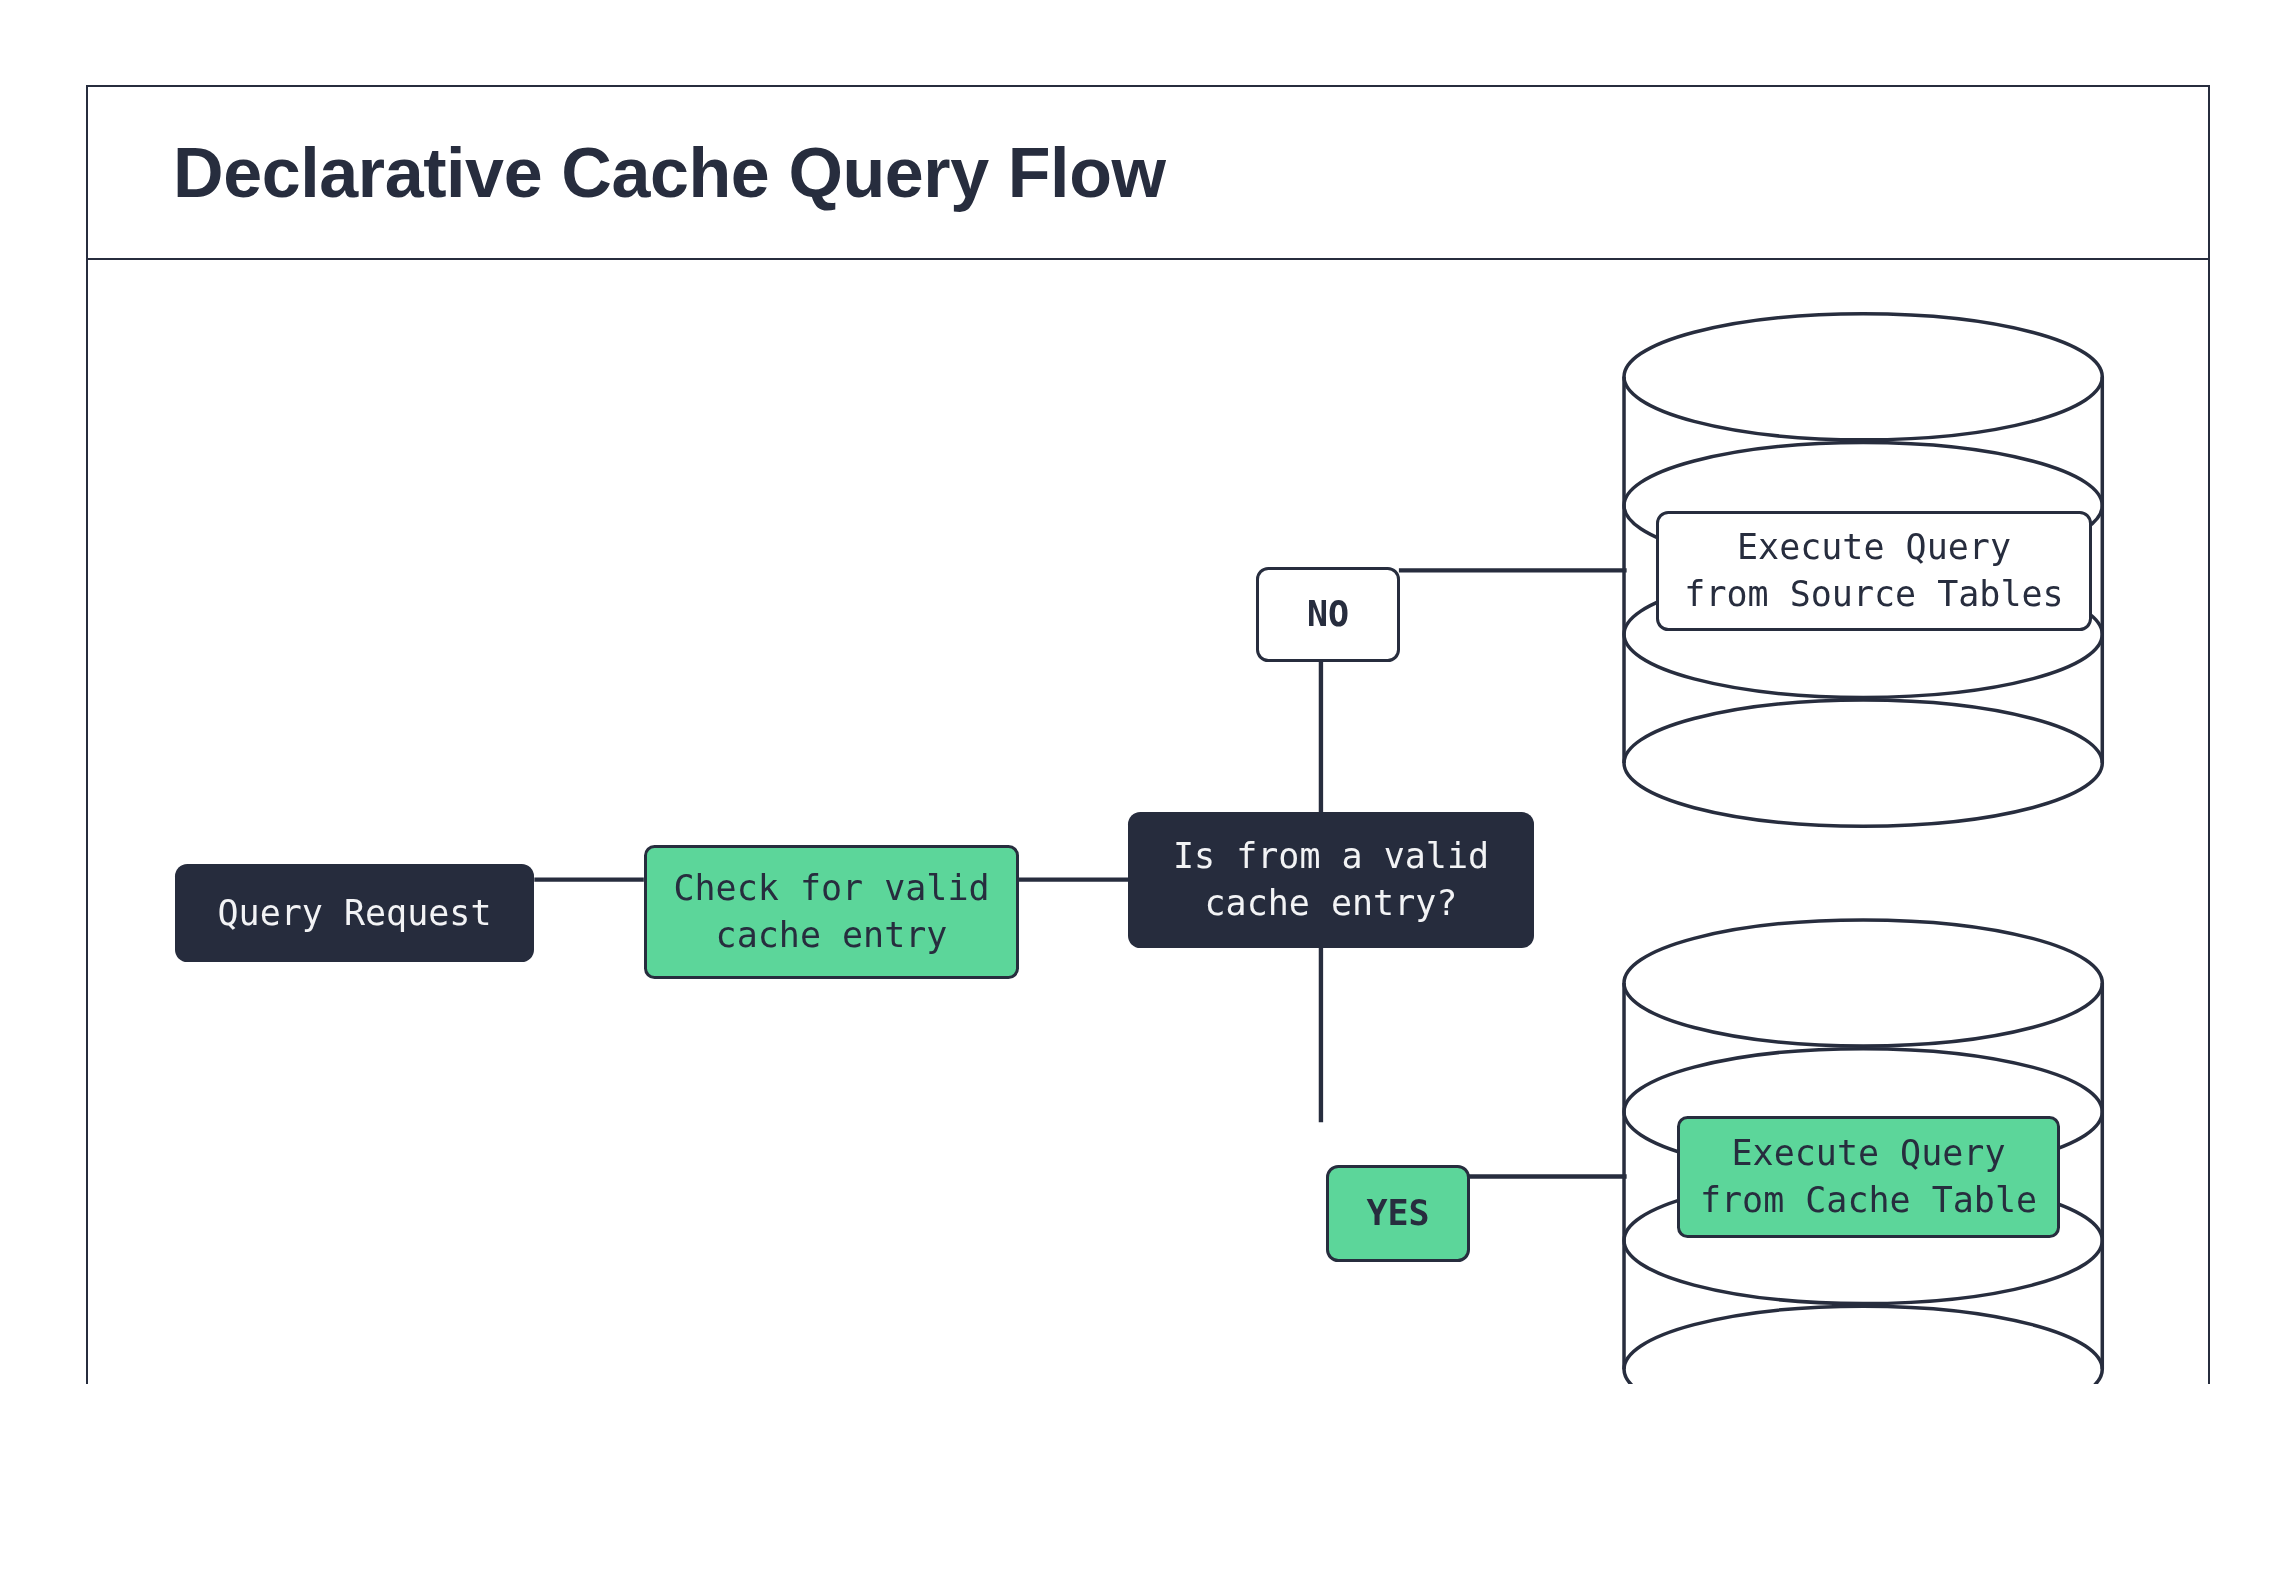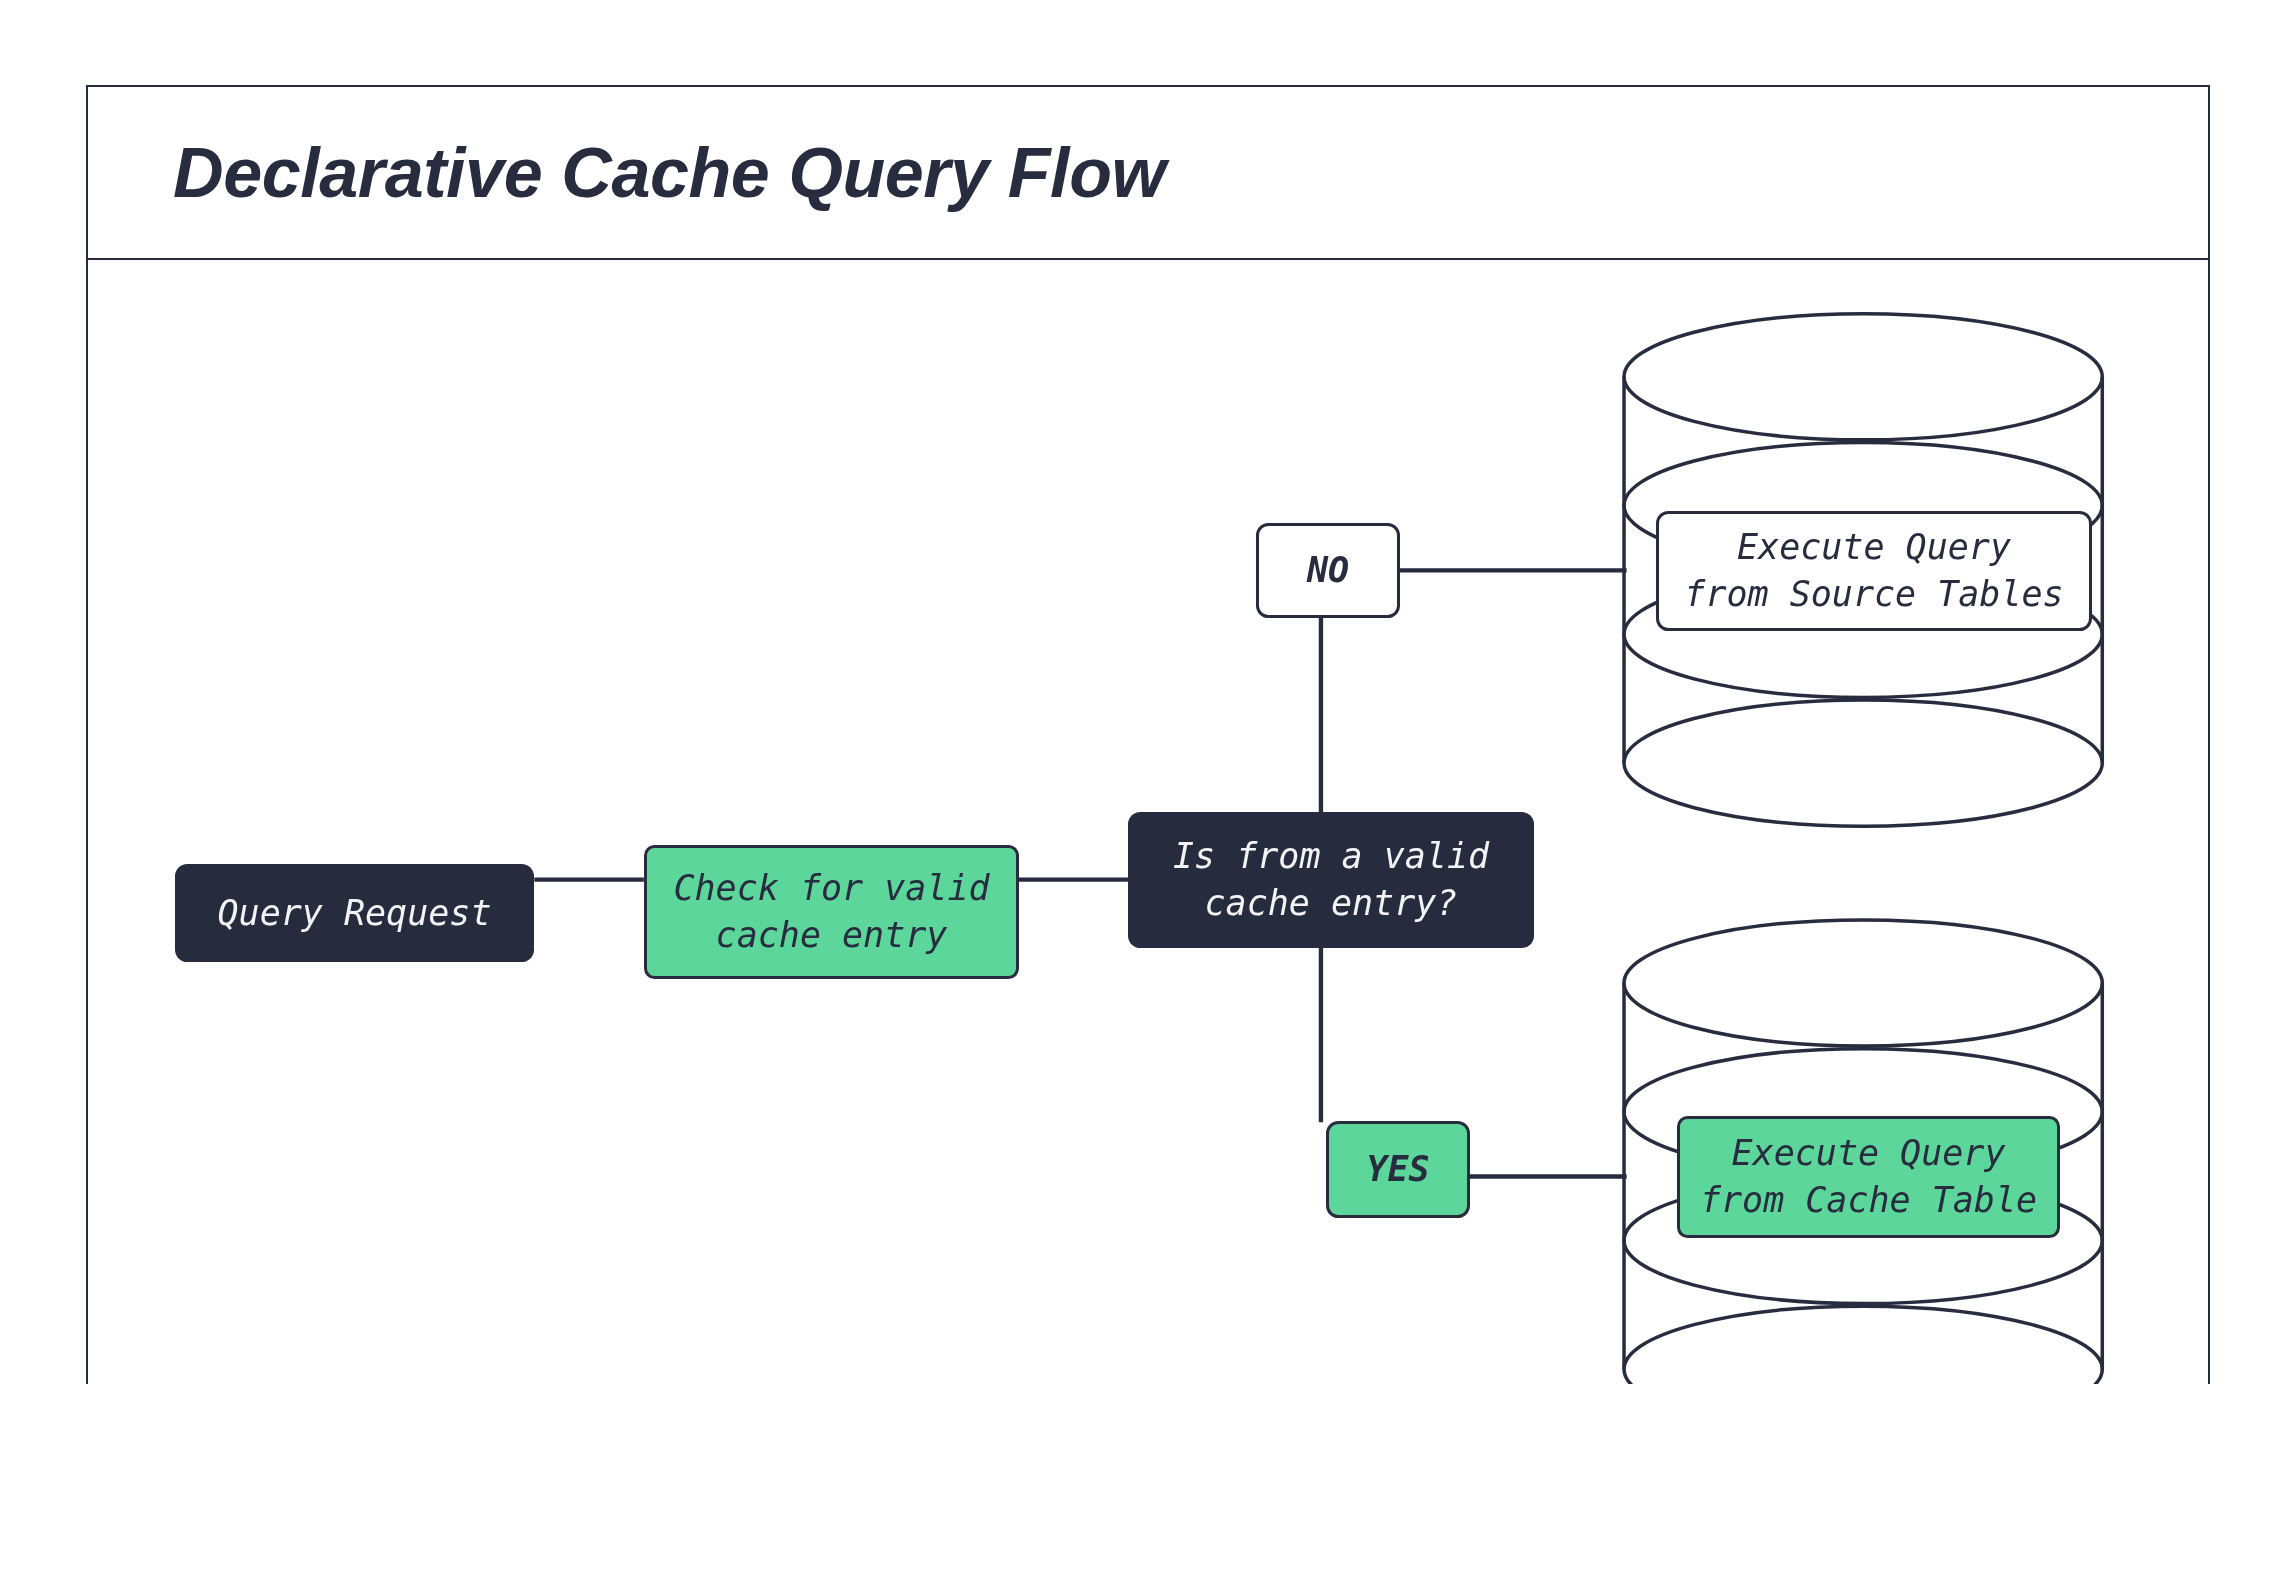--- a/index.html
+++ b/index.html
@@ -9,21 +9,20 @@
     --text-on-dark:#F2F3F5;
     --bg:#FFFFFF;
   }
   html,body{margin:0;padding:0;background:var(--bg);}
   .stage{
     position:relative;
     width:2295px;height:1384px;
     background:var(--bg);
     overflow:hidden;
     font-family:"DejaVu Sans Mono", monospace;
-    font-style:italic;
   }
   
   .frame{
     position:absolute;left:86px;top:85px;width:2124px;height:1419px;
     border:2.6px solid var(--ink);
     box-sizing:border-box;
   }
   .header{
     position:absolute;left:0;top:0;right:0;height:173px;
     border-bottom:2.6px solid var(--ink);
@@ -67,20 +66,21 @@
   }
   .node.white{
     background:#FFFFFF;
     color:var(--ink);
     border:3.5px solid var(--ink);
     border-radius:12.3px;
   }
   .node.small{
     font-weight:700;
     border-radius:12.3px;
+    margin-top:44px;
   }
 </style>
 </head>
 <body>
 
 <div class="stage">
 
   <svg class="wires" viewBox="0 0 2620 1816">
     <g>
       <line class="wire" x1="610" y1="1004" x2="735" y2="1004"></line>

